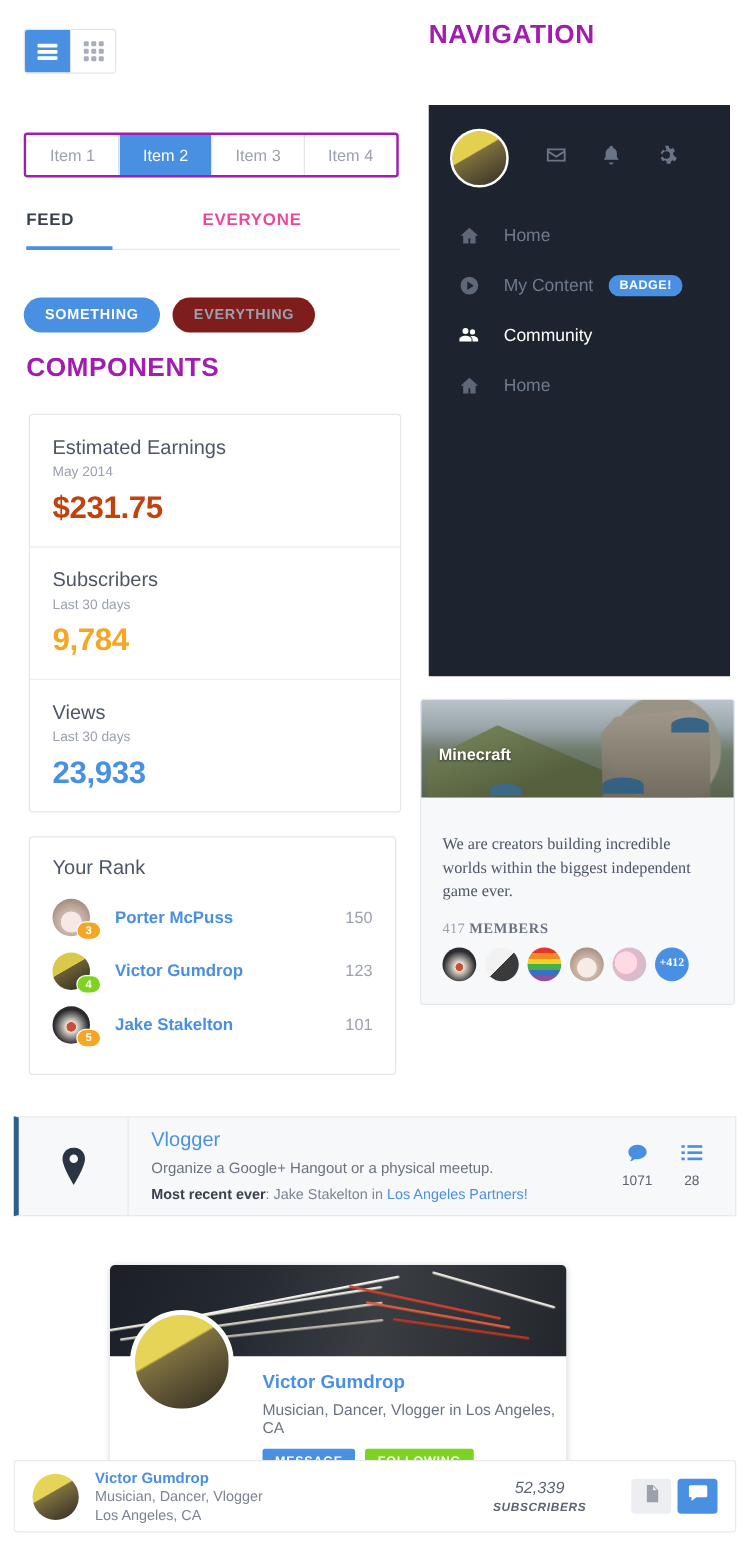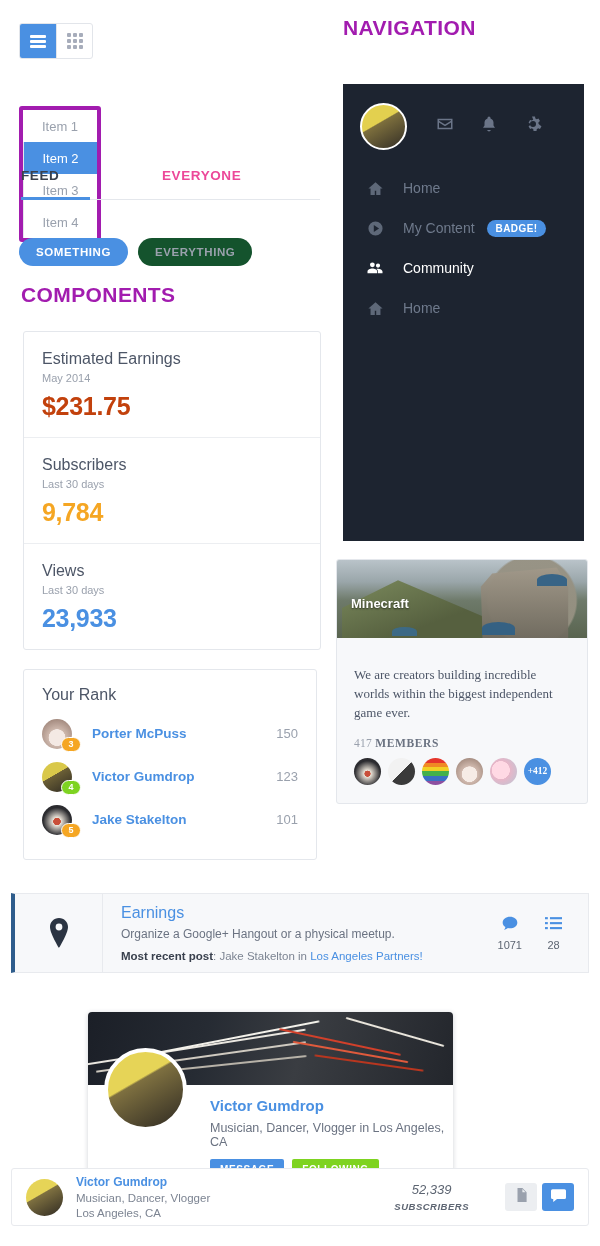--- a/index.html
+++ b/index.html
@@ -37,41 +37,41 @@
   .vt-btn.active { background: #4a90e2; }
   .vt-btn + .vt-btn { border-left: 1px solid #e2e5ea; }
   .bars { width: 16px; }
   .bars i { display:block; height: 3px; background: #fff; margin: 2px 0; border-radius:1px;}
   .grid3 { display: grid; grid-template-columns: repeat(3, 4px);
            grid-template-rows: repeat(3, 4px); gap: 2px; }
   .grid3 i { background: #a7adbb; border-radius: 1px; }
 
   
   .item-tabs { left: 19px; top: 106px; display: flex;
-               border: 4px solid #a21caf; border-radius: 3px; overflow: hidden; background:#fff;flex-direction:column;}
+               border: 2px solid #a21caf; border-radius: 3px; overflow: hidden; background:#fff;}
   .item-tab { width: 74px; height: 32px; display: flex; align-items: center;
               justify-content: center; font-size: 13px; color: #9aa1ad; background: #fff; }
   .item-tab + .item-tab { border-left: 1px solid #e4e7ec; }
   .item-tab.active { background: #4a90e2; color: #fff; }
 
   
   .feed-tabs { left: 21px; top: 168px; width: 299px;
                border-bottom: 1px solid #e4e7ec; display: flex; height: 32px; }
   .feed-tab { font-size: 13.5px; font-weight: bold; letter-spacing: .6px;
               color: #ec4899; height: 32px; }
   .feed-tab.active { color: #39404d; border-bottom: 3px solid #4a90e2; }
   .feed-tab:first-child { width: 69px; text-align: left; }
   .feed-tab + .feed-tab { margin-left: 72px; }
 
   
   .pills { left: 19px; top: 238px; display: flex; gap: 10px; }
   .pill { height: 28px; border-radius: 14px; display: flex; align-items: center;
           padding: 0 17px; font-size: 11.5px; font-weight: bold; letter-spacing: .6px; }
   .pill.primary { background: #4a90e2; color: #fff; }
-  .pill.muted { background: #14532d; color: #9aa1ad; }
+  .pill.muted { background: #7f1d1d; color: #9aa1ad; }
 
   .components-title { left: 21px; top: 283px; font-size: 21px; }
 
   
   .stats-card { left: 23px; top: 331px; width: 298px; }
   .stat { padding: 18px 18px 16px 18px; }
   .stat + .stat { border-top: 1px solid #eceef1; }
   .stat-label { font-size: 16px; color: #4d5667; font-weight: 400; }
   .stat-sub { font-size: 11px; color: #9aa1ad; margin-top: 4px; }
   .stat-value { font-size: 25px; font-weight: bold; margin-top: 8px; letter-spacing: -.3px; }
@@ -380,23 +380,23 @@
     </div>
   </div>
 
   <div class="abs meetups">
     <div class="meetups-pin">
       <svg width="24" height="30" viewBox="0 0 24 30">
           <path d="M12 0C6.8 0 3 4 3 9c0 6.6 9 21 9 21s9-14.4 9-21c0-5-3.8-9-9-9zm0 12.4A3.4 3.4 0 1 1 12 5.6a3.4 3.4 0 0 1 0 6.8z" fill="#2b3442"></path>
         </svg>
     </div>
     <div class="meetups-body">
-      <div class="meetups-title">Earnings</div>
+      <div class="meetups-title">Vlogger</div>
       <div class="meetups-sub">Organize a Google+ Hangout or a physical meetup.</div>
-      <div class="meetups-recent"><b>Most recent post</b>: <span>Jake Stakelton in</span> <span class="lnk">Los Angeles Partners!</span></div>
+      <div class="meetups-recent"><b>Most recent ever</b>: <span>Jake Stakelton in</span> <span class="lnk">Los Angeles Partners!</span></div>
     </div>
     <div class="meetups-stats">
       <div class="mstat">
         <span>
           <svg width="16" height="15" viewBox="0 0 24 22">
               <path d="M12 1C5.9 1 1 4.9 1 9.7c0 2.7 1.6 5.1 4.1 6.7-.2 1.4-.9 2.9-2 4.3 2.4-.5 4.4-1.6 5.8-2.8 1 .2 2 .3 3.1.3 6.1 0 11-3.9 11-8.5S18.1 1 12 1z" fill="#4a90e2"></path>
             </svg>
         </span>
         <div class="n">1071</div>
       </div>

